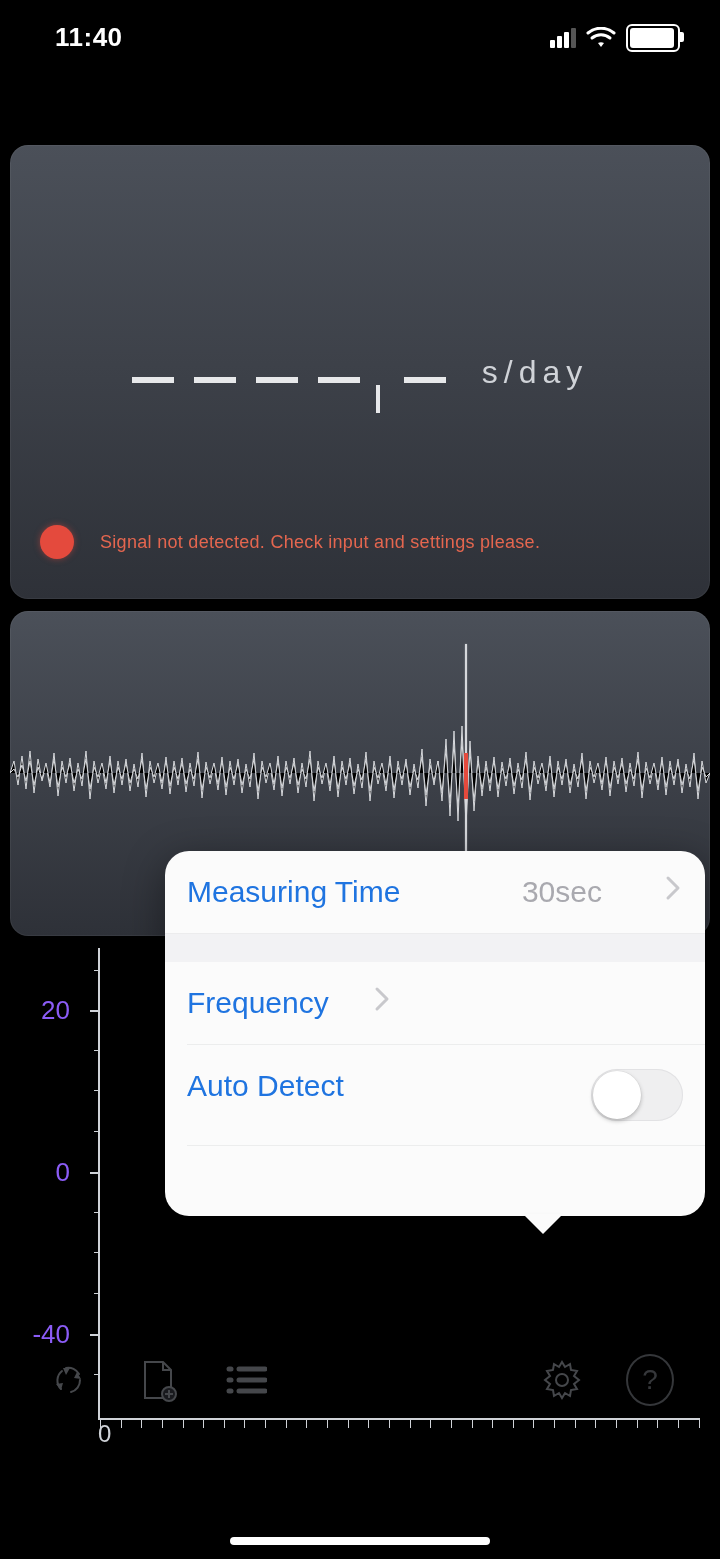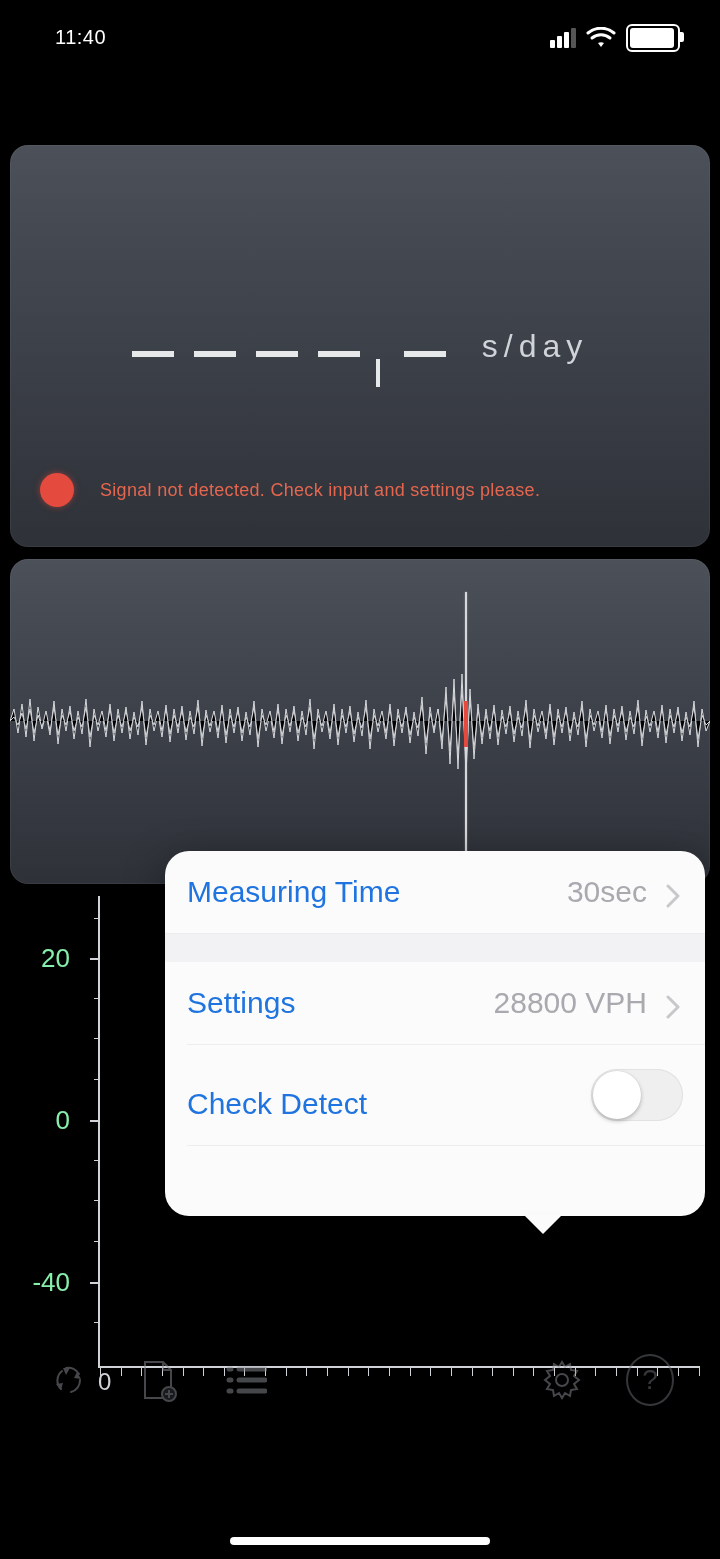--- a/index.html
+++ b/index.html
@@ -1,71 +1,71 @@
 <!DOCTYPE html>
 <html><head>
 <meta charset="utf-8">
 <style>
   html,body{margin:0;padding:0;background:#000;font-family:-apple-system,BlinkMacSystemFont,"Helvetica Neue",Arial,sans-serif;-webkit-font-smoothing:antialiased;}
   .screen{position:relative;width:720px;height:1559px;background:#000;overflow:hidden;}
   
   .status-bar{position:absolute;top:0;left:0;right:0;height:75px;display:flex;align-items:center;justify-content:space-between;padding:0 40px 0 55px;color:#fff;}
-  .status-time{font-size:20px;font-weight:400;letter-spacing:0.5px;}
+  .status-time{font-size:26px;font-weight:700;letter-spacing:0.5px;}
   .status-right{display:flex;align-items:center;gap:10px;}
   .signal-bars{display:flex;align-items:flex-end;gap:2px;}
   .signal-bars span{width:5px;background:#fff;border-radius:1px;}
   .signal-bars span:nth-child(1){height:8px;}
   .signal-bars span:nth-child(2){height:12px;}
   .signal-bars span:nth-child(3){height:16px;}
   .signal-bars span:nth-child(4){height:20px;background:#555;}
   .wifi-icon svg{display:block;}
   .battery{width:50px;height:24px;border:2px solid #fff;border-radius:6px;position:relative;}
   .battery::after{content:"";position:absolute;right:-6px;top:6px;width:4px;height:10px;background:#fff;border-radius:0 2px 2px 0;}
   .battery-fill{position:absolute;left:2px;top:2px;bottom:2px;right:4px;background:#fff;border-radius:3px;}
   
   .content{position:absolute;left:10px;right:10px;top:145px;display:flex;flex-direction:column;gap:12px;}
   .card{background:linear-gradient(180deg,#4b5059 0%,#2e3138 100%);border-radius:18px;box-shadow:0 0 0 1px rgba(255,255,255,0.05) inset;}
   
-  .readout-card{height:402px;position:relative;display:flex;flex-direction:column;}
+  .readout-card{height:454px;position:relative;display:flex;flex-direction:column;}
   .readout-main{flex:1;display:flex;align-items:center;justify-content:center;}
   .readout-digits{font-size:64px;font-weight:200;color:#e0e0e0;letter-spacing:6px;position:relative;display:flex;align-items:baseline;gap:18px;}
   .readout-digits .dashes{display:flex;gap:20px;}
   .readout-digits .dash{display:inline-block;width:42px;height:6px;background:#e7e8ea;}
   .readout-digits .sep{display:inline-block;height:28px;width:4px;background:#e7e8ea;position:relative;top:30px;margin:0 6px 0 -2px;}
   .readout-unit{font-size:32px;color:#d0d3d8;font-weight:300;margin-left:18px;}
   .readout-status{position:absolute;left:30px;right:30px;bottom:40px;display:flex;align-items:center;gap:26px;}
   .status-dot{width:34px;height:34px;border-radius:50%;background:#e44a3d;box-shadow:0 0 6px rgba(228,74,61,0.5);}
   .status-msg{color:#e4664f;font-size:18px;font-weight:400;letter-spacing:0.3px;}
   
   .wave-card{height:325px;position:relative;overflow:hidden;}
   .wave-svg{position:absolute;left:0;right:0;top:0;bottom:0;}
   .wave-cursor{position:absolute;left:65%;top:10%;bottom:10%;width:2px;background:#d6d8dc;box-shadow:0 0 2px rgba(255,255,255,0.4);} 
   .wave-cursor::after{content:"";position:absolute;left:-1px;top:42%;height:18%;width:4px;background:#e44a3d;}
   
   .chart-card{height:500px;position:relative;background:transparent;color:#cfd2d7;}
   .y-axis{position:absolute;left:88px;top:0;bottom:28px;width:2px;background:#cfd2d7;}
   .x-axis{position:absolute;left:88px;right:10px;bottom:28px;height:2px;background:#cfd2d7;}
   .y-tick{position:absolute;left:80px;width:8px;height:2px;background:#cfd2d7;}
   .y-minor{position:absolute;left:84px;width:4px;height:1px;background:#cfd2d7;}
-  .y-label{position:absolute;right:640px;font-size:26px;color:#86efac;text-align:left;transform:translateY(-50%);}
+  .y-label{position:absolute;right:640px;font-size:26px;color:#8b5cf6;text-align:left;transform:translateY(-50%);}
   .x-origin{position:absolute;left:88px;bottom:0;font-size:24px;color:#cfd2d7;}
   .x-ticks{position:absolute;left:90px;right:10px;bottom:20px;height:8px;display:flex;justify-content:space-between;}
   .x-ticks span{width:1px;height:8px;background:#cfd2d7;}
   
   .toolbar{position:absolute;left:0;right:0;top:1345px;height:70px;display:flex;align-items:center;padding:0 46px;}
   .tb-btn{width:48px;height:48px;display:flex;align-items:center;justify-content:center;opacity:0.5;}
   .tb-gap1{width:40px;}
   .tb-spacer{flex:1;}
   .tb-svg{stroke:#8a8e95;fill:none;stroke-width:2;}
   .help-circle{width:48px;height:48px;border:2.5px solid #6a6e75;border-radius:50%;display:flex;align-items:center;justify-content:center;font-size:28px;color:#6a6e75;}
   
   .popover{position:absolute;left:165px;top:851px;width:540px;background:#fbfbfb;border-radius:24px;box-shadow:0 10px 40px rgba(0,0,0,0.4);overflow:visible;}
   .popover::after{content:"";position:absolute;bottom:-18px;right:142px;width:0;height:0;border-left:20px solid transparent;border-right:20px solid transparent;border-top:20px solid #fbfbfb;filter:drop-shadow(0 2px 2px rgba(0,0,0,0.06));}
   .pop-title{text-align:center;font-size:32px;font-weight:600;color:#111;padding:22px 0 18px;border-bottom:1px solid #e4e4e6;}
-  .pop-row{display:flex;align-items:flex-end;padding:24px 22px;font-size:30px;border-bottom:1px solid #ececed;}
+  .pop-row{display:flex;align-items:flex-start;padding:24px 22px;font-size:30px;border-bottom:1px solid #ececed;gap:45px;}
   .pop-label{color:#1f74e0;font-weight:400;}
   .pop-value{margin-left:auto;color:#a9a9af;font-weight:400;margin-right:18px;}
   .pop-chevron{color:#c8c8cc;width:18px;}
   .pop-chevron svg{display:block;}
   .pop-gap{height:28px;background:#f2f2f4;}
   .pop-sep-inset{margin-left:22px;height:1px;background:#eceded;}
   .pop-row.noborder{border-bottom:none;}
   .pop-foot{height:70px;}
   .toggle{margin-left:auto;width:92px;height:52px;border-radius:26px;background:#efeff0;position:relative;box-shadow:inset 0 0 0 1px #e2e2e4;}
   .toggle-knob{position:absolute;left:2px;top:2px;width:48px;height:48px;background:#fff;border-radius:50%;box-shadow:0 2px 4px rgba(0,0,0,0.25),0 0 0 0.5px rgba(0,0,0,0.05);}
@@ -239,32 +239,31 @@
       <span class="pop-chevron">
           <svg width="16" height="26" viewBox="0 0 16 26">
             <path d="M3 3 L13 13 L3 23" stroke="#c8c8cc" stroke-width="3" fill="none" stroke-linecap="round" stroke-linejoin="round"></path>
           </svg>
         </span>
     </div>
 
     <div class="pop-gap"></div>
 
     <div class="pop-row noborder">
-      <span class="pop-label">Settings</span>
-      <span class="pop-value">28800 VPH</span>
+      <span class="pop-label">Frequency</span>
       <span class="pop-chevron">
           <svg width="16" height="26" viewBox="0 0 16 26">
             <path d="M3 3 L13 13 L3 23" stroke="#c8c8cc" stroke-width="3" fill="none" stroke-linecap="round" stroke-linejoin="round"></path>
           </svg>
         </span>
     </div>
     <div class="pop-sep-inset"></div>
 
     <div class="pop-row noborder">
-      <span class="pop-label">Check Detect</span>
+      <span class="pop-label">Auto Detect</span>
       <div class="toggle">
         <div class="toggle-knob"></div>
       </div>
     </div>
     <div class="pop-sep-inset"></div>
     <div class="pop-foot"></div>
   </div>
 
   <div class="home-indicator"></div>
 </div>

